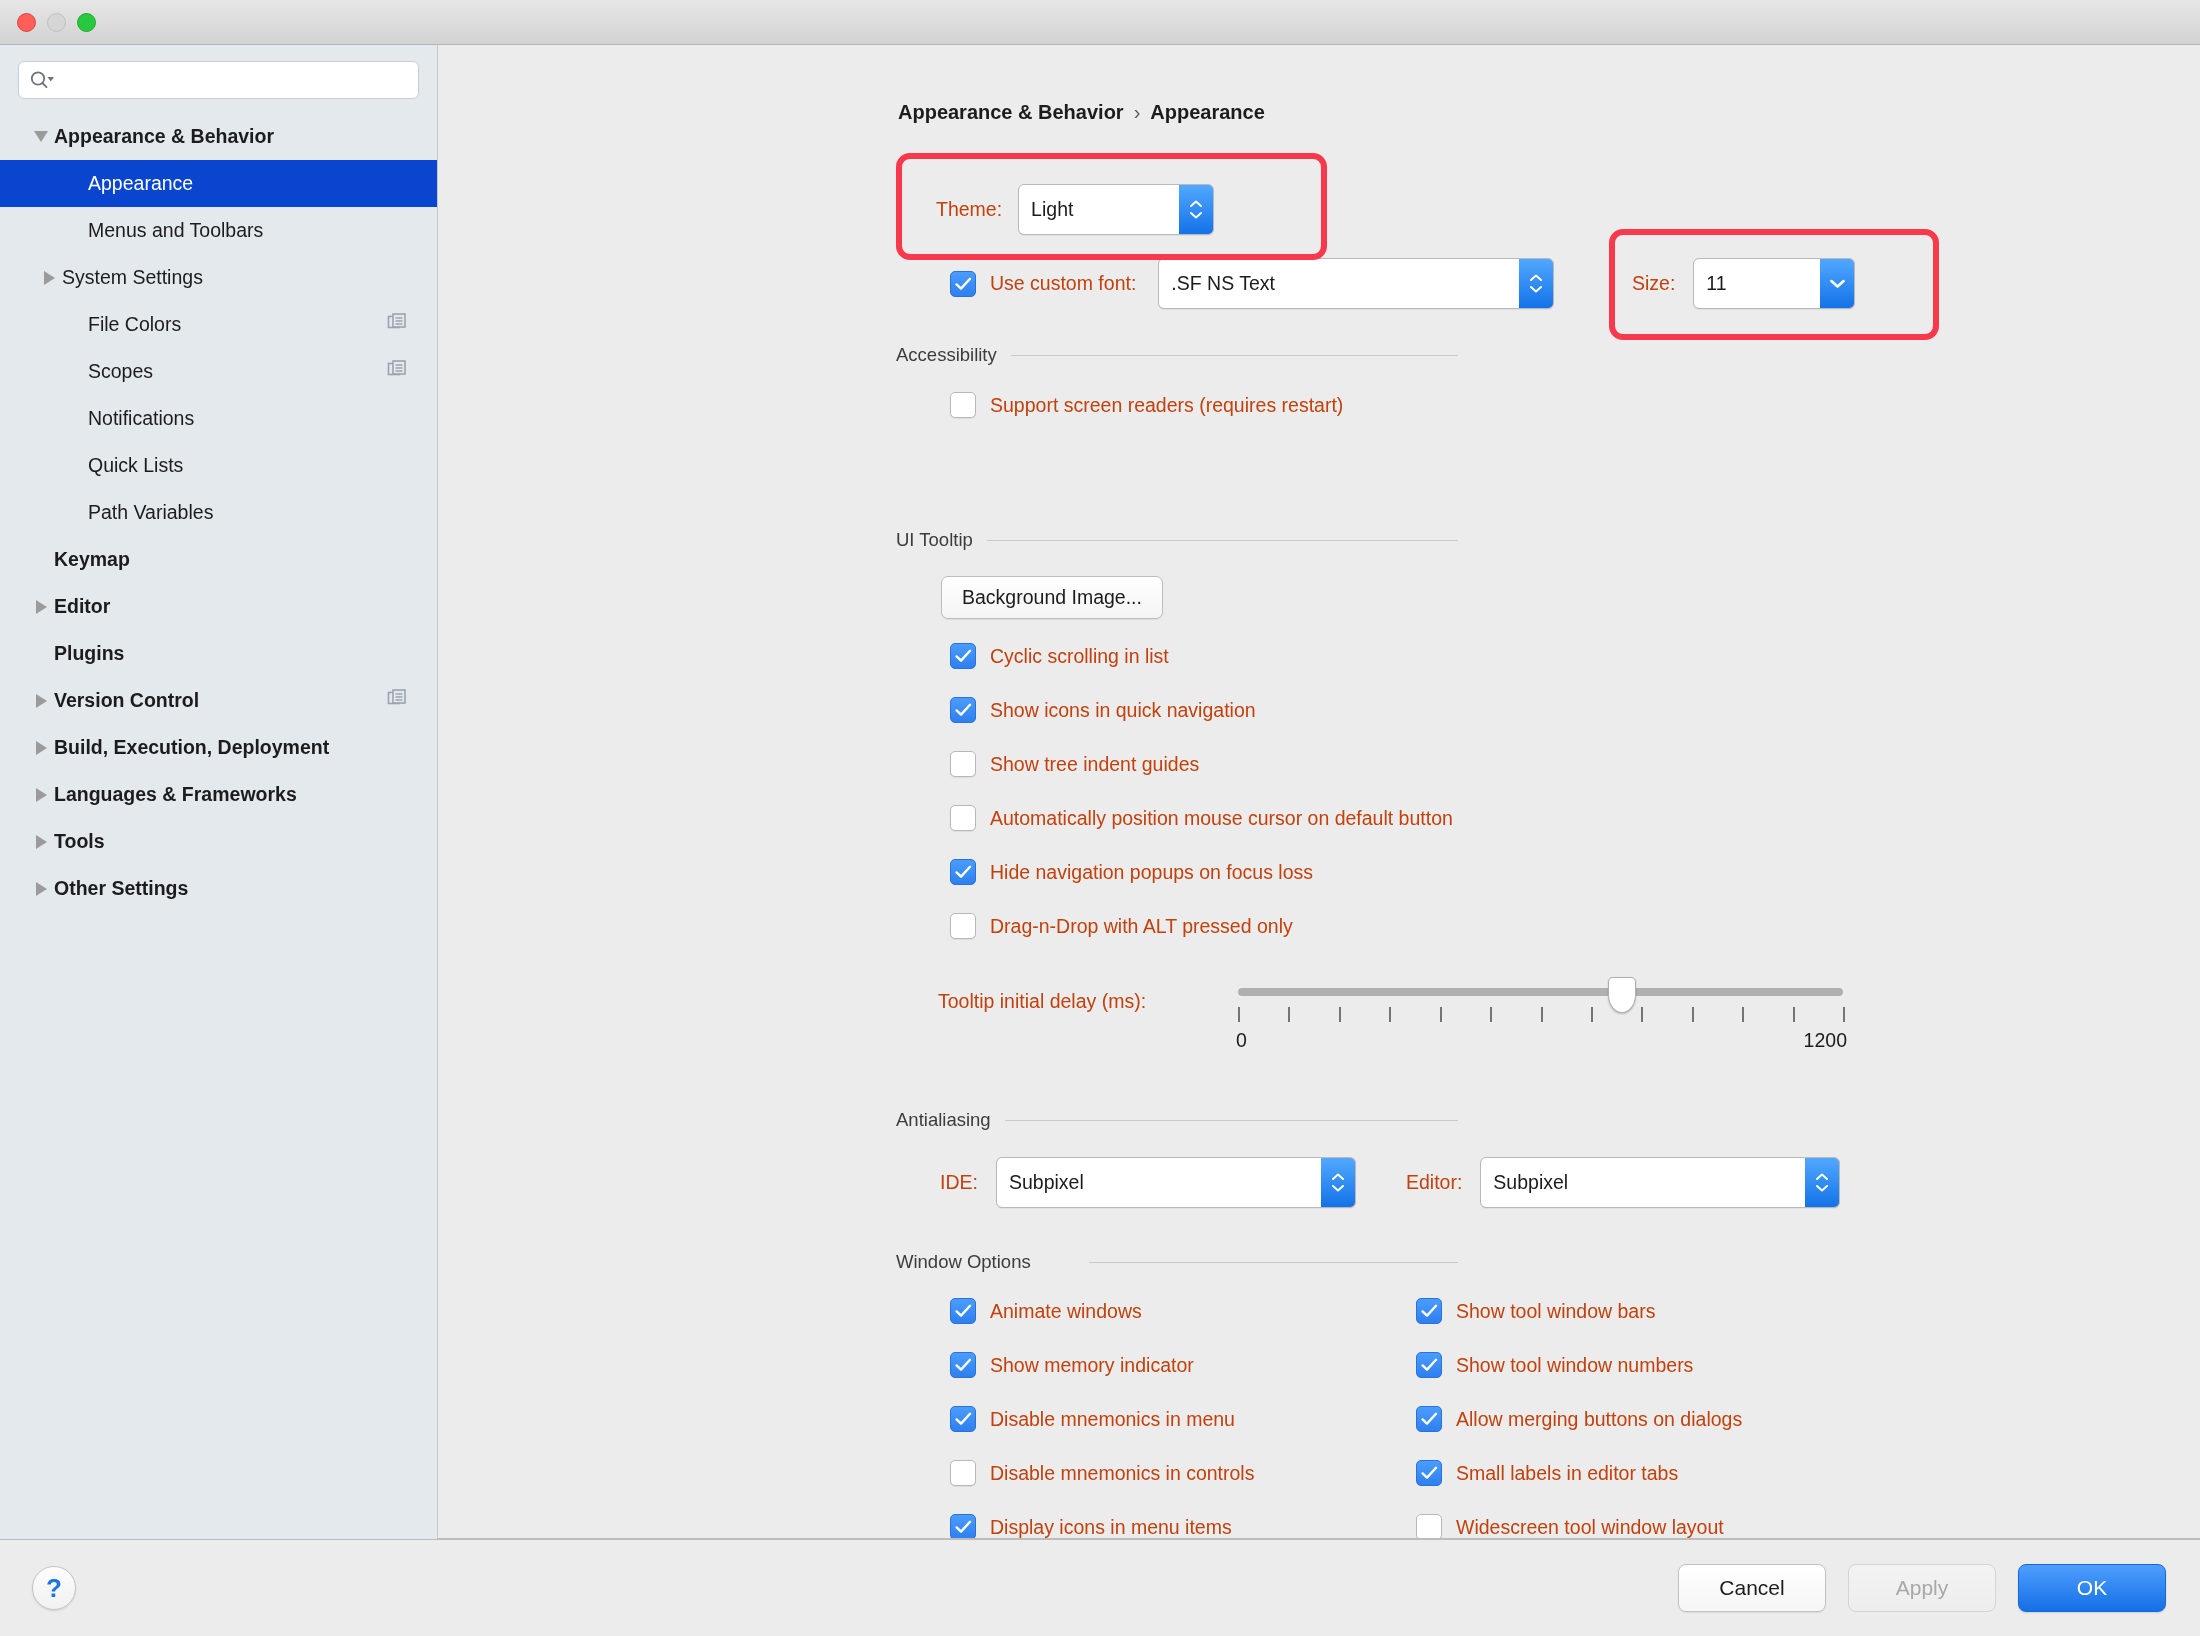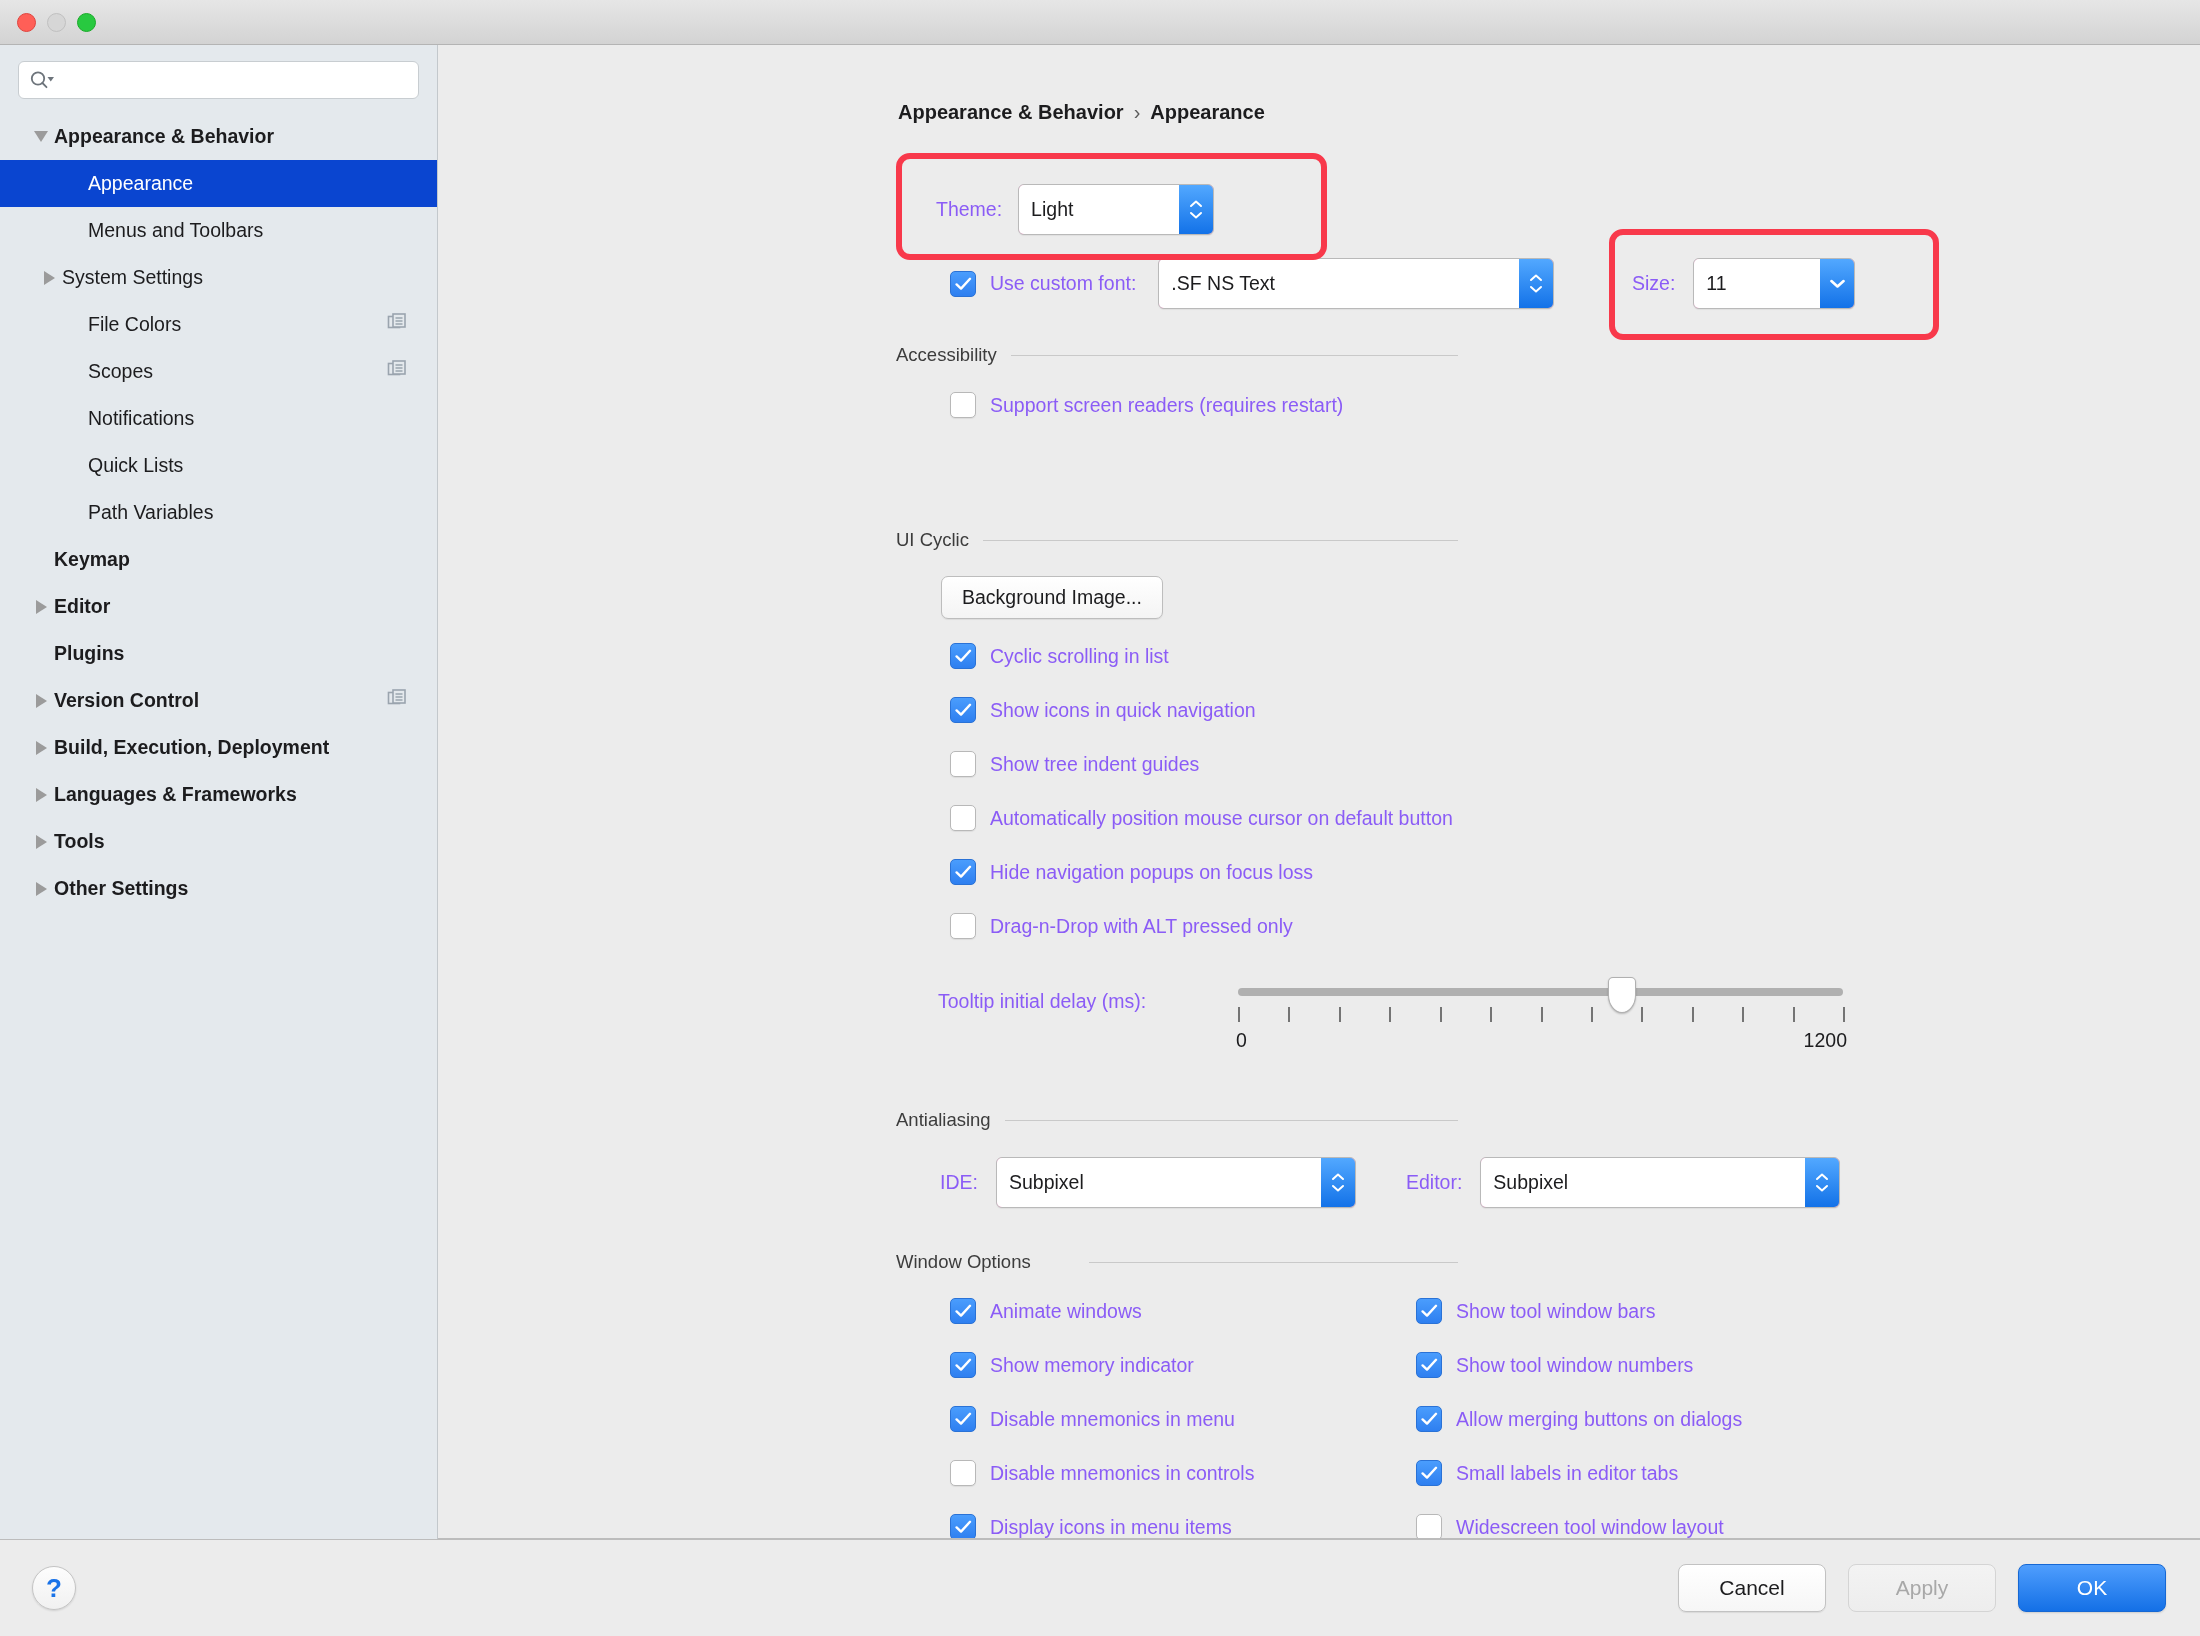--- a/index.html
+++ b/index.html
@@ -140,21 +140,21 @@
     left: 460px; top: 56px;
     font-size: 20px;
     font-weight: bold;
     color: #1c1c1e;
   }
   .breadcrumb .sep { font-weight: normal; color: #5a5a5a; margin: 0 10px; }
 
   .row { position: absolute; display: flex; align-items: center; }
 
   
-  .lbl { font-size: 19.5px; color: #8b5cf6; white-space: nowrap; }
+  .lbl { font-size: 19.5px; color: #c2410c; white-space: nowrap; }
 
   
   .combo {
     display: inline-flex;
     align-items: stretch;
     height: 51px;
     border: 1px solid #b9b9b9;
     border-radius: 6px;
     background: #f9a8d4;
     box-sizing: border-box;
@@ -531,21 +531,21 @@
 
         <div class="row cbrow" style="left:512px; top:347px;">
           <span class="cb off">
             
           </span>
           <span class="lbl">Support screen readers (requires restart)</span>
         </div>
 
 
         <div class="section" style="top:484px; right:742px;">
-          <span class="sec-title">UI Cyclic</span>
+          <span class="sec-title">UI Tooltip</span>
           <span class="sec-line"></span>
         </div>
 
         <div class="row" style="left:503px; top:531px;">
           <button class="pushbtn">Background Image...</button>
         </div>
 
         <div class="row cbrow" style="left:512px; top:598px;">
           <span class="cb on">
             <svg width="17" height="14" viewBox="0 0 17 14">

